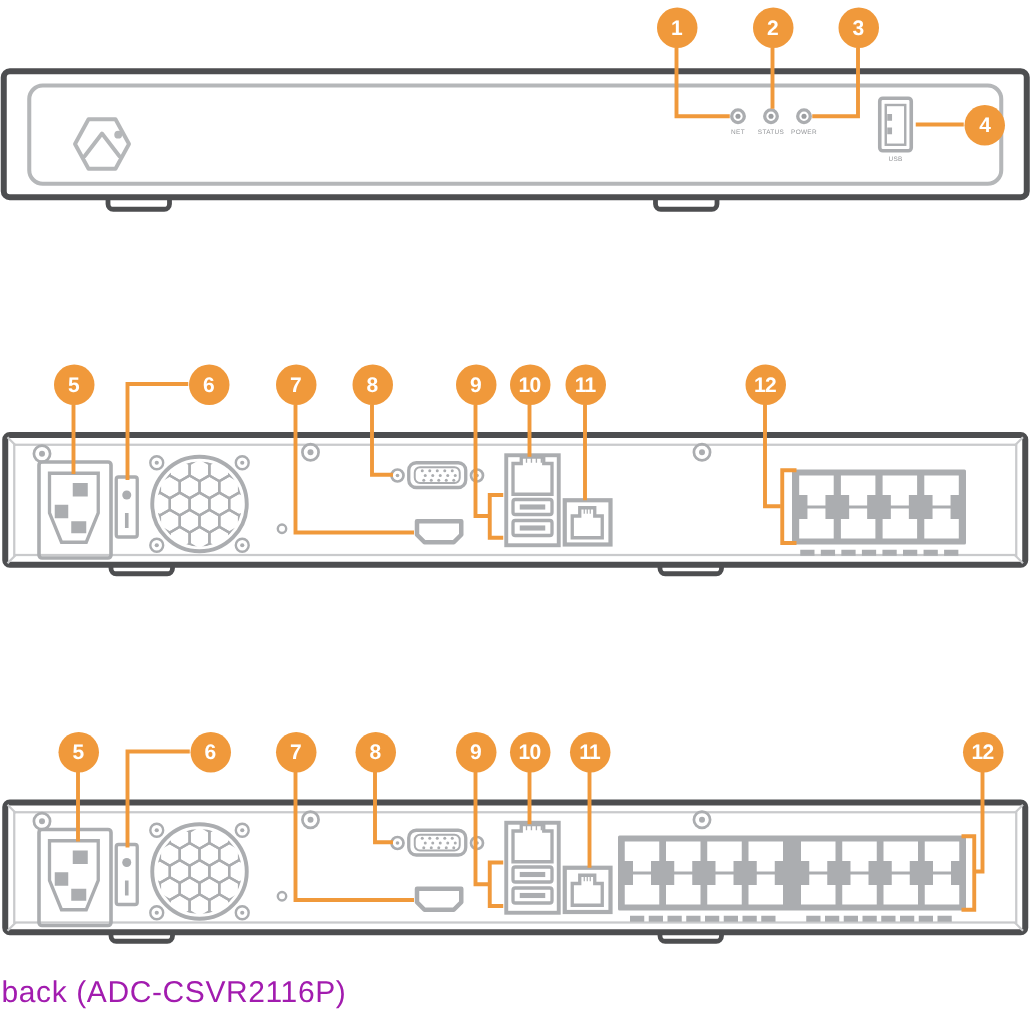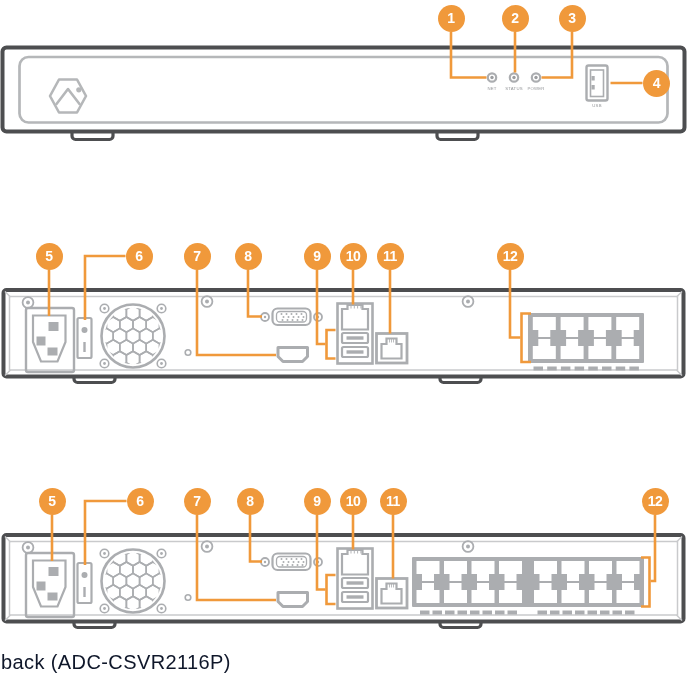--- a/index.html
+++ b/index.html
@@ -2,21 +2,21 @@
 <html><head>
 <meta charset="utf-8">
 <style>
   html,body{margin:0;padding:0;background:#fff;}
   .canvas{position:relative;width:687px;height:678px;background:#fff;overflow:hidden;
           font-family:"Liberation Sans",sans-serif;}
   .canvas svg{position:absolute;left:0;top:0;}
   .callout{position:absolute;width:27px;height:27px;border-radius:50%;background:#F0993B;
            color:#fff;font:bold 14px/27px "Liberation Sans",sans-serif;text-align:center;
            letter-spacing:-0.5px;}
-  .caption{position:absolute;left:1px;top:651px;color:#0f172a;font-size:20px;
+  .caption{position:absolute;left:1px;top:651px;color:#a21caf;font-size:20px;
            letter-spacing:0.4px;font-weight:500;}
   
   .dark{fill:#fff;stroke:#4D4E50;stroke-width:4;}
   .bevel{fill:none;stroke:#C9CACC;stroke-width:1.5;}
   .p13{fill:none;stroke:#ABADB0;stroke-width:1.3;}
   .p16{fill:none;stroke:#ABADB0;stroke-width:1.6;}
   .p18{fill:none;stroke:#ABADB0;stroke-width:1.8;}
   .p2{fill:none;stroke:#ABADB0;stroke-width:2.2;}
   .p24{fill:none;stroke:#ABADB0;stroke-width:2.4;}
   .p26{fill:none;stroke:#ABADB0;stroke-width:2.6;}

